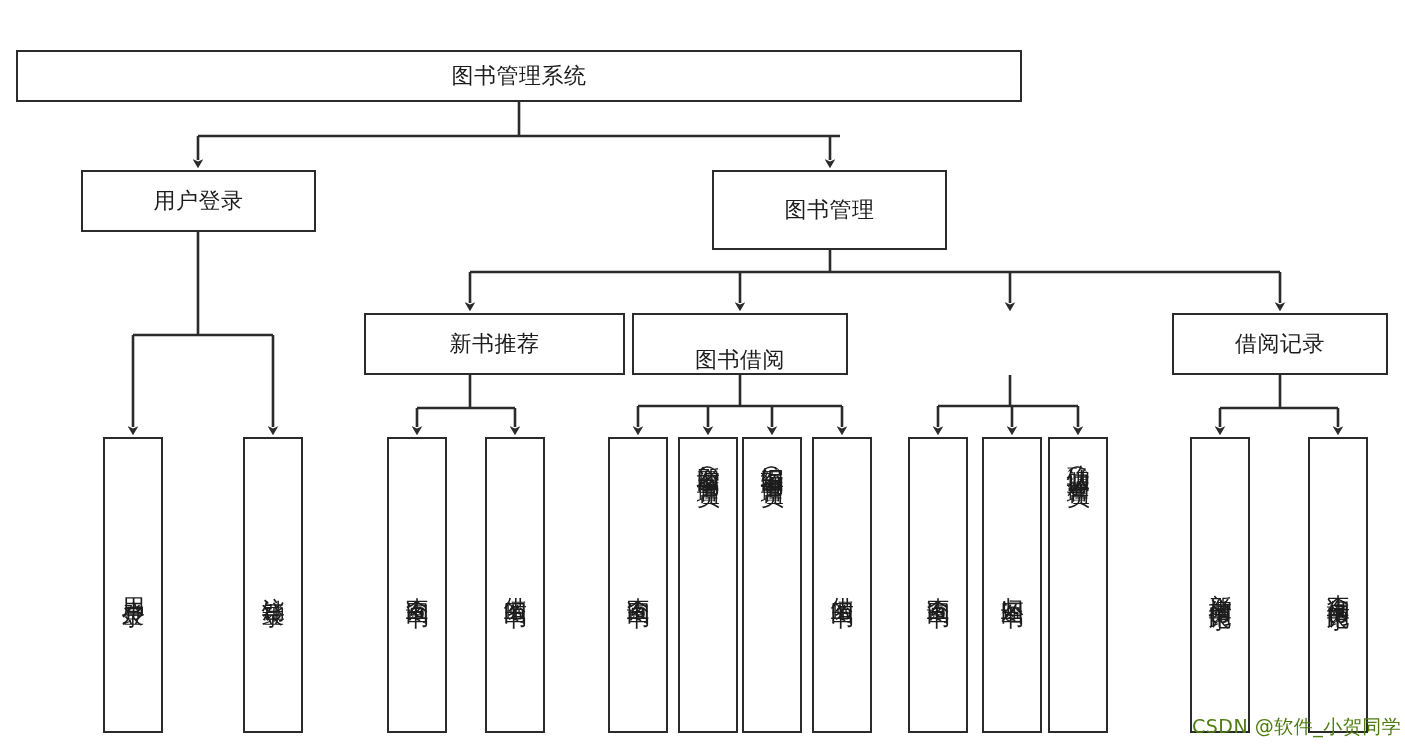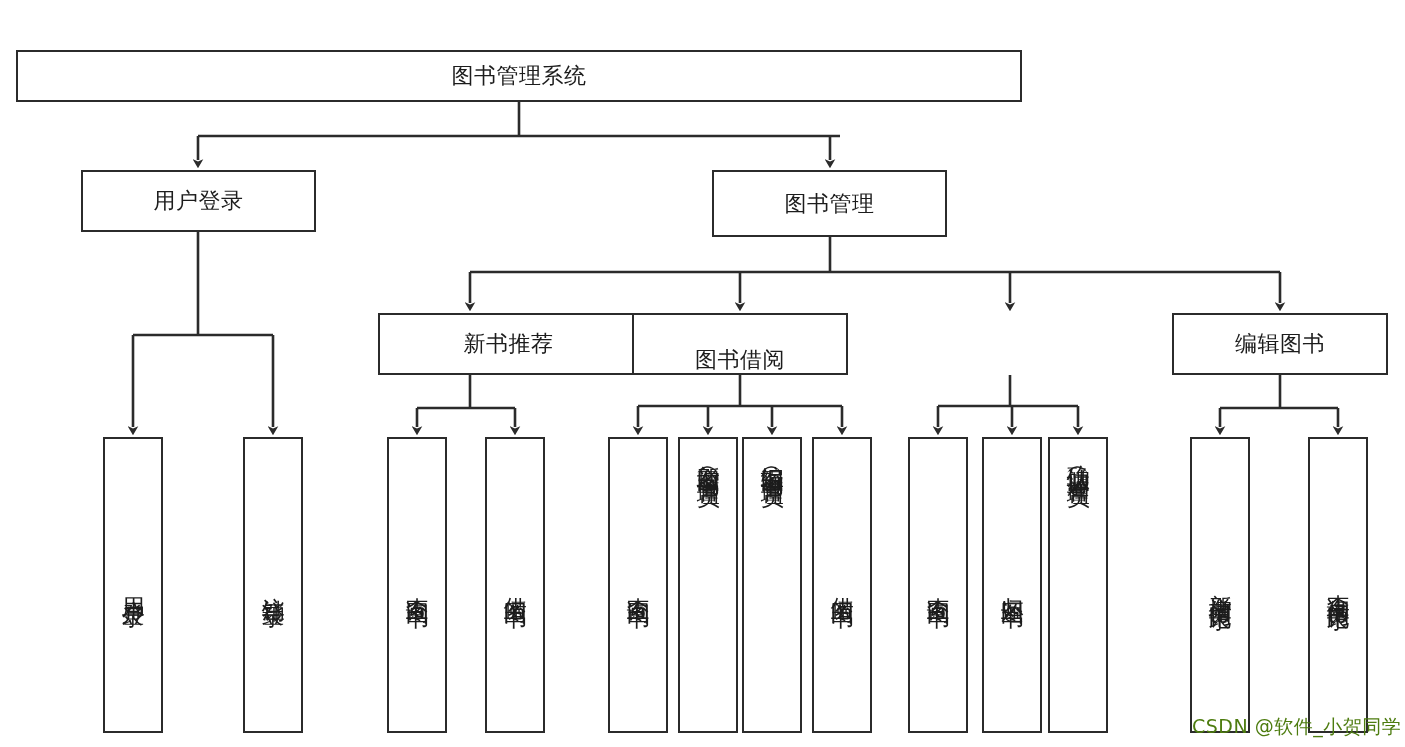--- a/index.html
+++ b/index.html
@@ -127,32 +127,32 @@
     </g>
   </svg>
 
   <div class="node root horiz" style="left:16px;top:15px;width:1006px;height:52px;margin-top:35px;">
     <span class="label">图书管理系统</span>
   </div>
 
   <div class="node horiz" style="left:81px;top:170px;width:235px;height:62px;">
     <span class="label">用户登录</span>
   </div>
-  <div class="node horiz" style="left:712px;top:170px;width:235px;height:67px;">
+  <div class="node horiz" style="left:712px;top:170px;width:235px;height:80px;">
     <span class="label">图书管理</span>
   </div>
 
-  <div class="node horiz" style="left:378px;top:313px;width:261px;height:62px;">
+  <div class="node horiz" style="left:364px;top:313px;width:261px;height:62px;">
     <span class="label">新书推荐</span>
   </div>
   <div class="node horiz" style="left:632px;top:313px;width:216px;height:62px;align-items:flex-end;">
     <span class="label">图书借阅</span>
   </div>
   <div class="node horiz" style="left:1172px;top:313px;width:216px;height:62px;">
-    <span class="label">编辑图书</span>
+    <span class="label">借阅记录</span>
   </div>
 
   <div class="node leaf centered" style="left:103px;top:437px;width:60px;height:296px;">
     <span class="label">用户登录</span>
   </div>
   <div class="node leaf centered" style="left:243px;top:437px;width:60px;height:296px;">
     <span class="label">注销登录</span>
   </div>
   <div class="node leaf centered" style="left:387px;top:437px;width:60px;height:296px;">
     <span class="label">查询图书</span>

